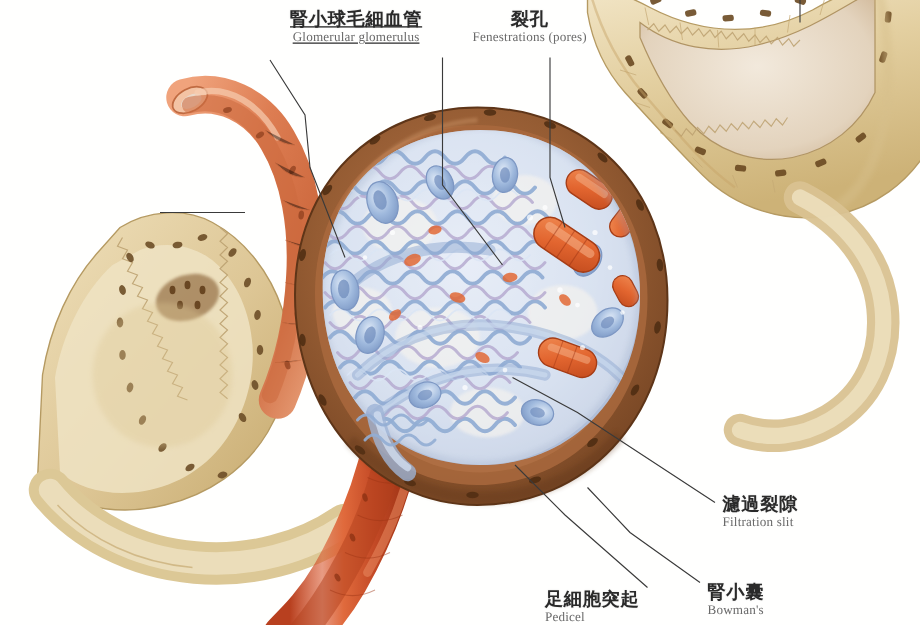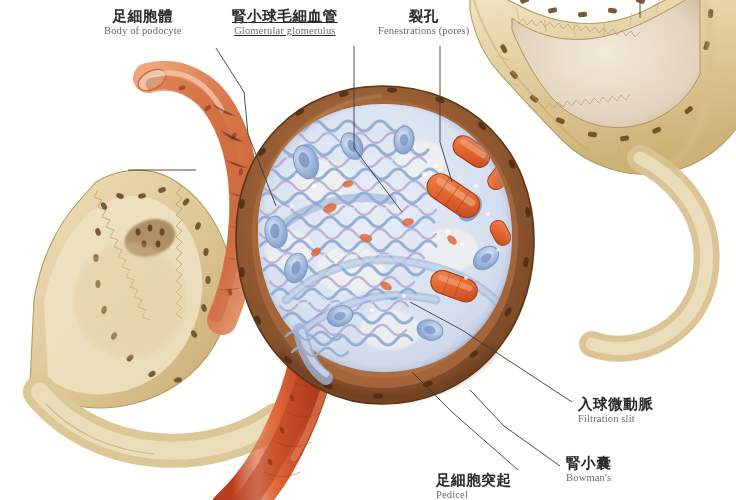--- a/index.html
+++ b/index.html
@@ -511,44 +511,40 @@
         <path d="M560 466 L504 426 L470 390"></path>
       </g>
 
       <g>
         <path d="M640 0 L640 18" stroke="#3a3a3a" stroke-width="0.9" fill="none"></path>
       </g>
 
     </g>
   </svg>
 
-  <div class="label center" style="left:104px; top:8px;">
-    <span class="cn">足細胞體</span>
-    <span class="en">Body of podocyte</span>
-  </div>
 
   <div class="label center" style="left:232px; top:8px;text-decoration:underline;">
     <span class="cn">腎小球毛細血管</span>
     <span class="en">Glomerular glomerulus</span>
   </div>
 
   <div class="label center" style="left:378px; top:8px;">
     <span class="cn">裂孔</span>
     <span class="en">Fenestrations (pores)</span>
   </div>
 
 
   <div class="label" style="left:578px; top:396px;">
-    <span class="cn">入球微動脈</span>
+    <span class="cn">濾過裂隙</span>
     <span class="en">Filtration slit</span>
   </div>
 
   <div class="label" style="left:436px; top:472px;">
     <span class="cn">足細胞突起</span>
     <span class="en">Pedicel</span>
   </div>
 
-  <div class="label" style="left:566px; top:455px;text-align:center;">
+  <div class="label" style="left:566px; top:466px;">
     <span class="cn">腎小囊</span>
     <span class="en">Bowman's</span>
   </div>
 
 </div>
 
 </body></html>

